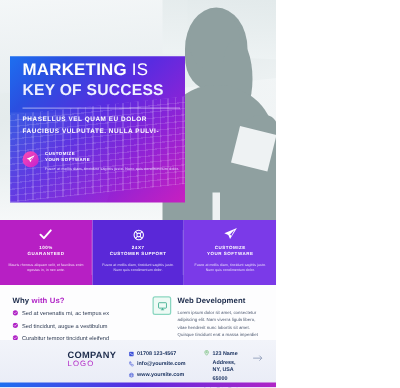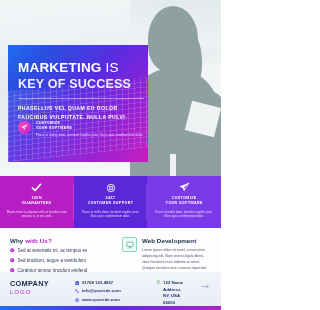--- a/index.html
+++ b/index.html
@@ -80,21 +80,21 @@
     background-image:
       repeating-linear-gradient(90deg,rgba(255,255,255,.16) 0 1px,transparent 1px 6px),
       repeating-linear-gradient(0deg,rgba(255,255,255,.13) 0 1px,transparent 1px 5px);
     transform:skewY(-6deg);transform-origin:left bottom;
   }
   .hero .beam{
     position:absolute;left:-30px;bottom:-8px;width:120px;height:80px;
     background:linear-gradient(70deg,rgba(255,255,255,.10),rgba(255,255,255,0));
     transform:skewX(-22deg);
   }
-  .hero-inner{position:relative;z-index:3;padding:16px 10px 0 10px;}
+  .hero-inner{position:relative;z-index:3;padding:4px 10px 0 10px;}
   .h-title{
     font-size:13.5px;font-weight:700;color:#ffffff;letter-spacing:.2px;line-height:1.06;
     margin:0;
   }
   .h-title .thin{font-weight:400;}
   .h-sub{
     font-size:12.5px;font-weight:700;color:#eef0ff;letter-spacing:.2px;line-height:1.12;
     margin:2px 0 0 0;
   }
   .h-rule{margin:7px 0 5px 0;width:126px;height:1px;background:rgba(255,255,255,.45);}
@@ -155,21 +155,21 @@
   .wd-ico svg{display:block;}
   .wd-h{font-size:6.2px;font-weight:700;color:#1b2a4a;margin:0 0 3px 0;letter-spacing:.05px;}
   .wd-p{font-size:3.5px;font-weight:400;color:#4a566e;line-height:1.72;margin:0;letter-spacing:.02px;}
 
   
   .footer{
     position:absolute;left:0;bottom:0;width:221px;height:38px;
     background:linear-gradient(180deg,#f2f4fa 0%,#e9ecf6 100%);
     display:flex;align-items:flex-start;padding:8px 10px 0 10px;box-sizing:border-box;gap:9px;
   }
-  .f-company{width:56px;}
+  .f-company{width:56px;margin-left:44px;}
   .f-company .c1{font-size:7.4px;font-weight:700;color:#1b2a4a;letter-spacing:.25px;line-height:1.12;}
   .f-company .c2{font-size:6.2px;font-weight:400;color:#b024c6;letter-spacing:.9px;line-height:1.2;}
   .f-contact{width:72px;}
   .f-contact .row{display:flex;align-items:center;gap:2.5px;font-size:4.3px;font-weight:700;color:#18305e;line-height:1.55;margin-bottom:1.6px;}
   .f-contact .row svg{flex:none;display:block;}
   .f-addr{flex:1;}
   .f-addr .row{display:flex;align-items:flex-start;gap:2.5px;font-size:4.3px;font-weight:700;color:#18305e;line-height:1.55;}
   .f-addr .row svg{flex:none;display:block;margin-top:.3px;}
   .socials{display:flex;gap:3.4px;margin-top:3px;align-items:center;}
   .socials span{font-size:4.6px;font-weight:700;color:#4a5a80;line-height:1;}

